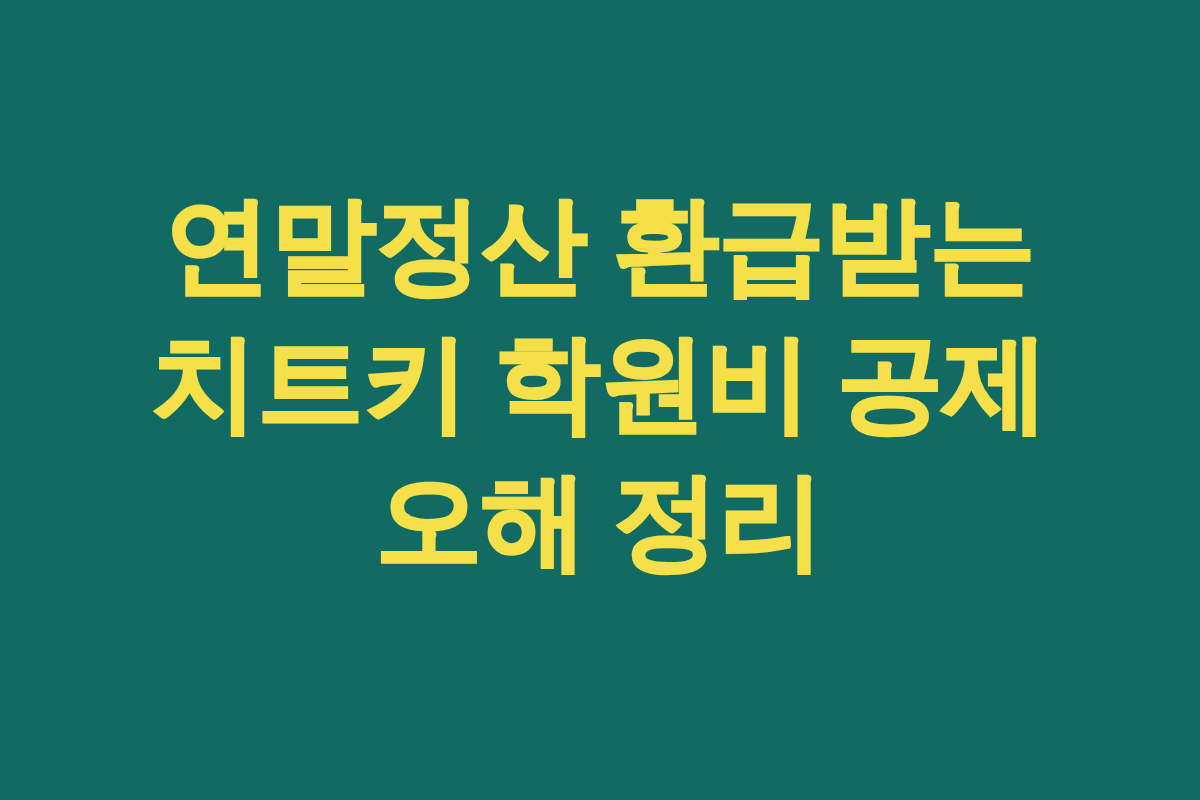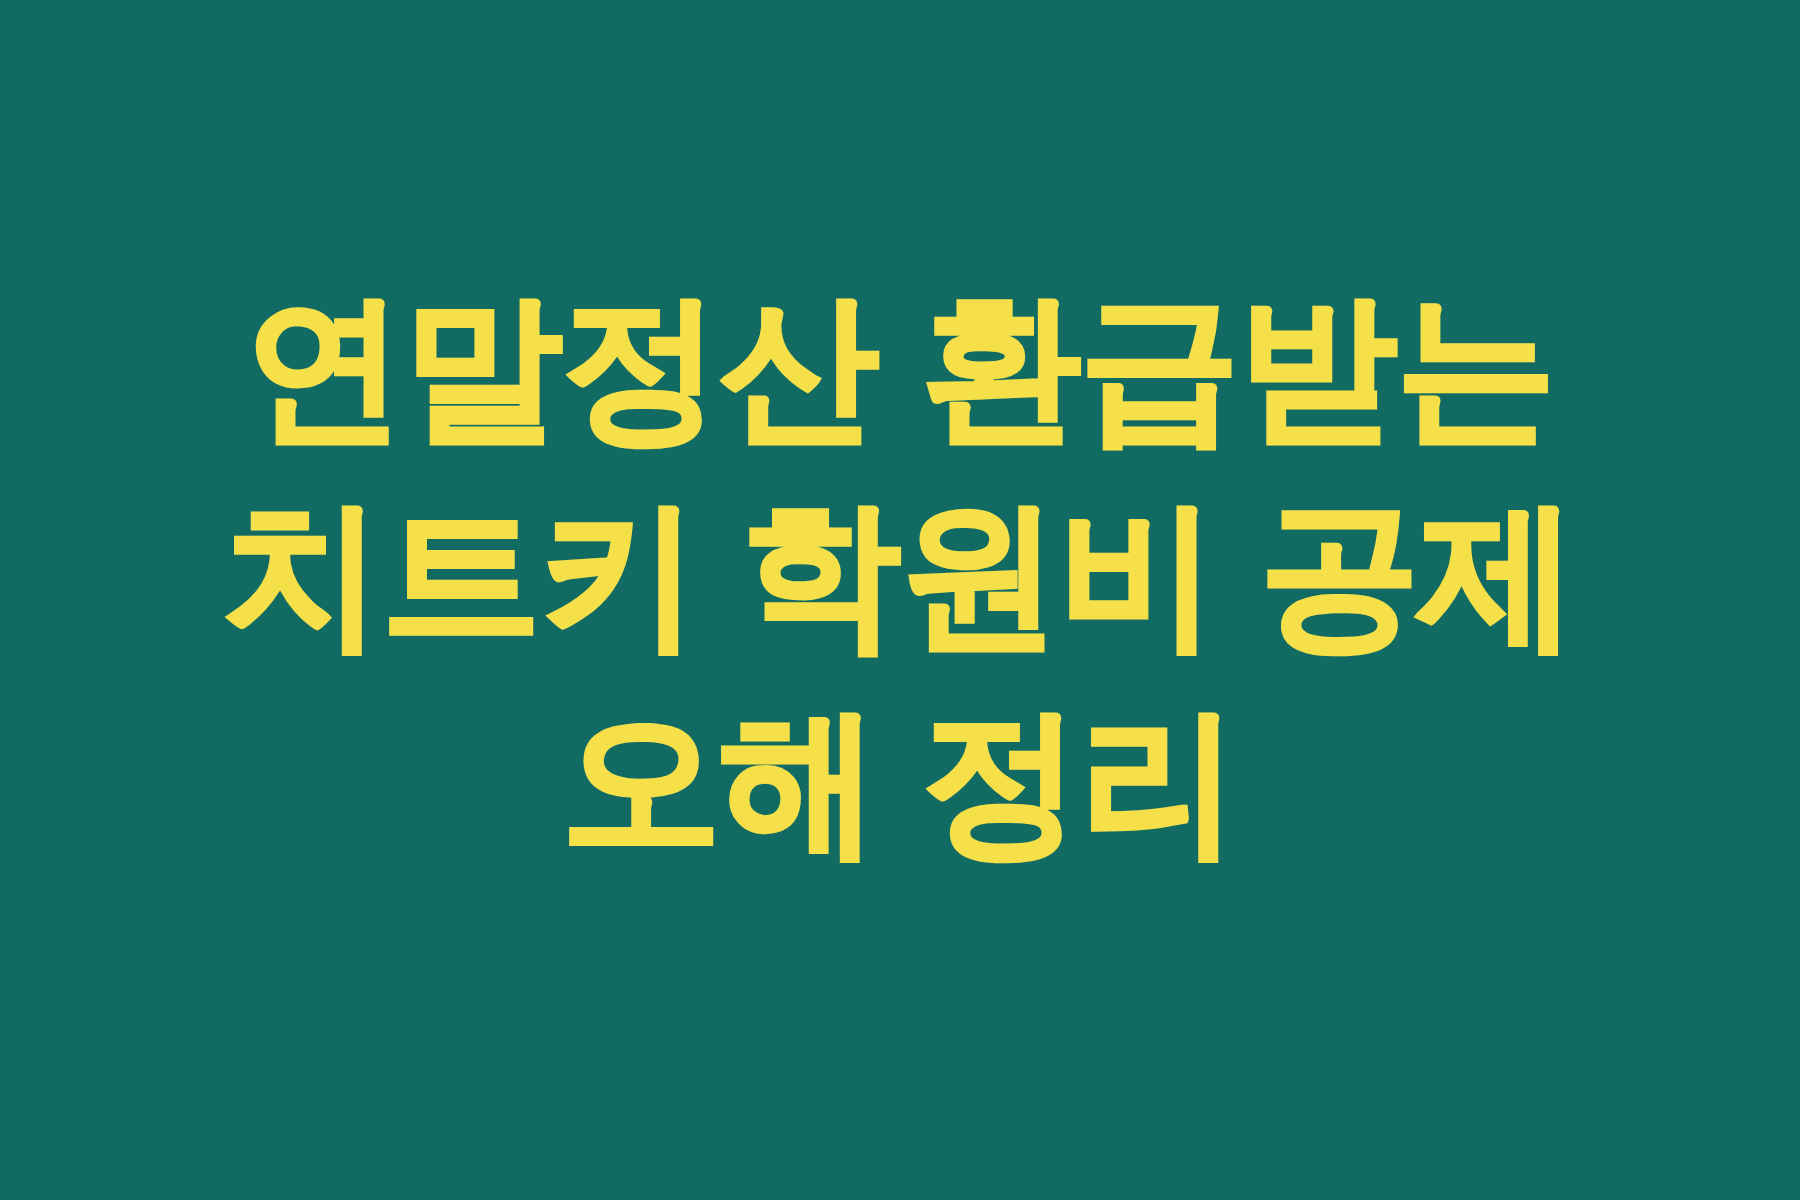--- a/index.html
+++ b/index.html
@@ -31,21 +31,21 @@
     margin: 0 auto;
     text-align: center;
     
     transform: translateY(-16px);
   }
 
   #headline {
     margin: 0;
     padding: 0;
     color: #F5E04A;
-    font-family: Liberation Sans, sans-serif;
+    font-family: Liberation Serif, serif;
     font-size: 106px;
     font-weight: 700;
     line-height: 1.30;
     letter-spacing: -0.5px;
     word-break: keep-all;
     overflow-wrap: break-word;
     text-align: center;
     
     -webkit-text-stroke: 2.5px #F5E04A;
     paint-order: stroke fill;

